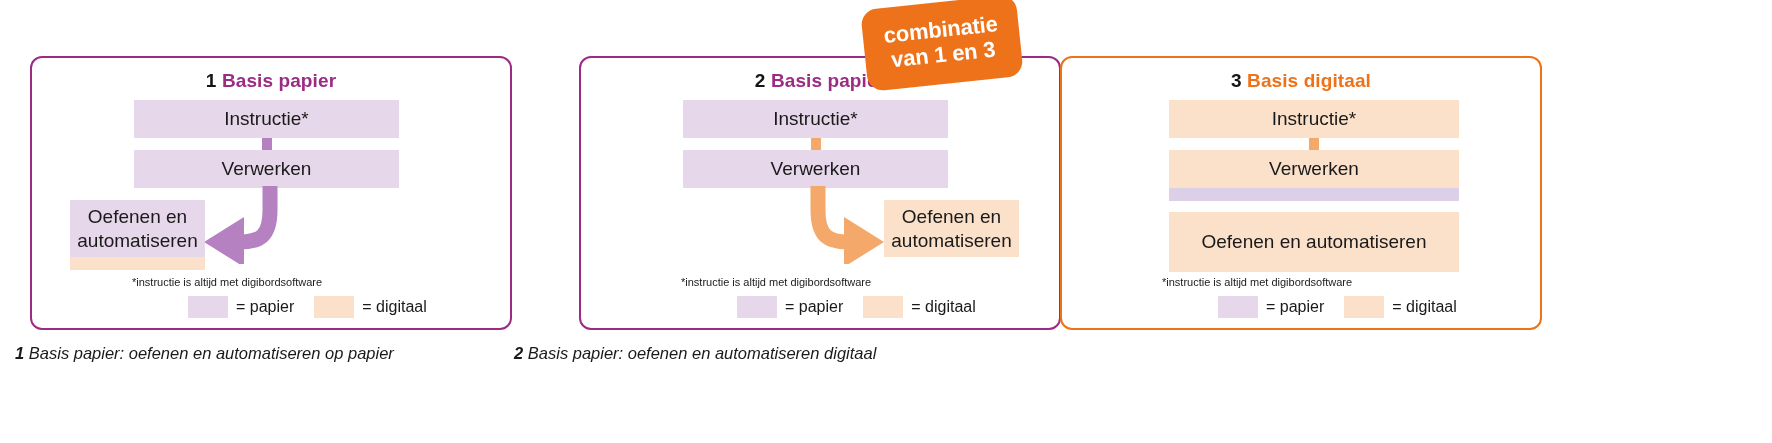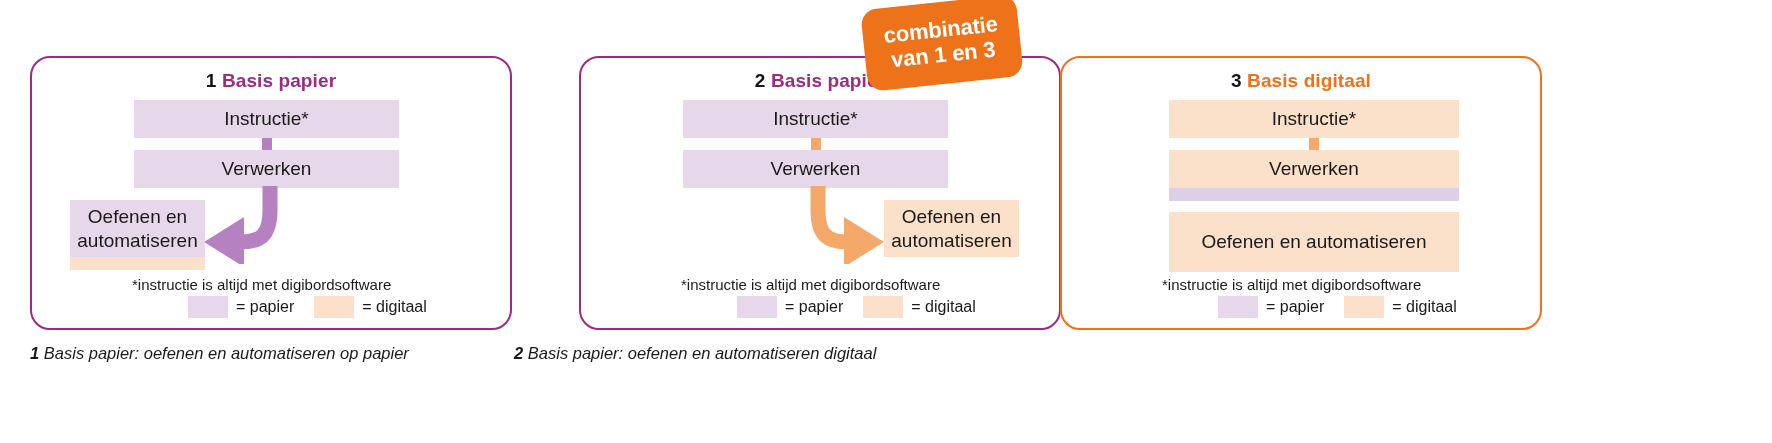--- a/index.html
+++ b/index.html
@@ -19,21 +19,21 @@
     position: relative;
     width: 1772px; height: 443px;
   }
 
   
   .panel {
     position: absolute;
     top: 56px;
     width: 482px;
     height: 274px;
-    border-radius: 20px;
+    border-radius: 12px;
     background: #ffffff;
   }
   .panel.p1 { left: 30px;   border: 2.5px solid #9C2B84; }
   .panel.p2 { left: 579px;  border: 2.5px solid #9C2B84; }
   .panel.p3 { left: 1060px; border: 2.5px solid #EE7219; }
 
   .panel-title {
     position: absolute;
     top: 12px; left: 0; right: 0;
     text-align: center;
@@ -66,21 +66,21 @@
 
   .strip { position: absolute; height: 13px; }
   .strip-orange { background: #FBE0CA; }
   .strip-purple { background: #DCD0E8; }
 
   .arrow { position: absolute; }
 
   
   .footnote {
     position: absolute;
-    font-size: 15px;
+    font-size: 11px;
     color: #1a1a1a;
     white-space: nowrap;
   }
   .legend {
     position: absolute;
     display: flex;
     align-items: center;
     font-size: 16px;
     white-space: nowrap;
     padding-left: 48px;
@@ -163,21 +163,21 @@
         <span class="sw paper"></span>
         <span>= papier</span>
       </span>
       <span class="lg-item">
         <span class="sw digital"></span>
         <span>= digitaal</span>
       </span>
     </div>
   </div>
 
-  <div class="caption" style="left:30px;">
+  <div class="caption" style="left:15px;">
     <span class="cnum">1</span>
     <span>Basis papier: oefenen en automatiseren op papier</span>
   </div>
 
   <div class="panel p2">
 
     <div class="panel-title">
       <span class="num">2</span><span class="num">&nbsp;</span><span class="name-purple">Basis papier</span>
     </div>
 

